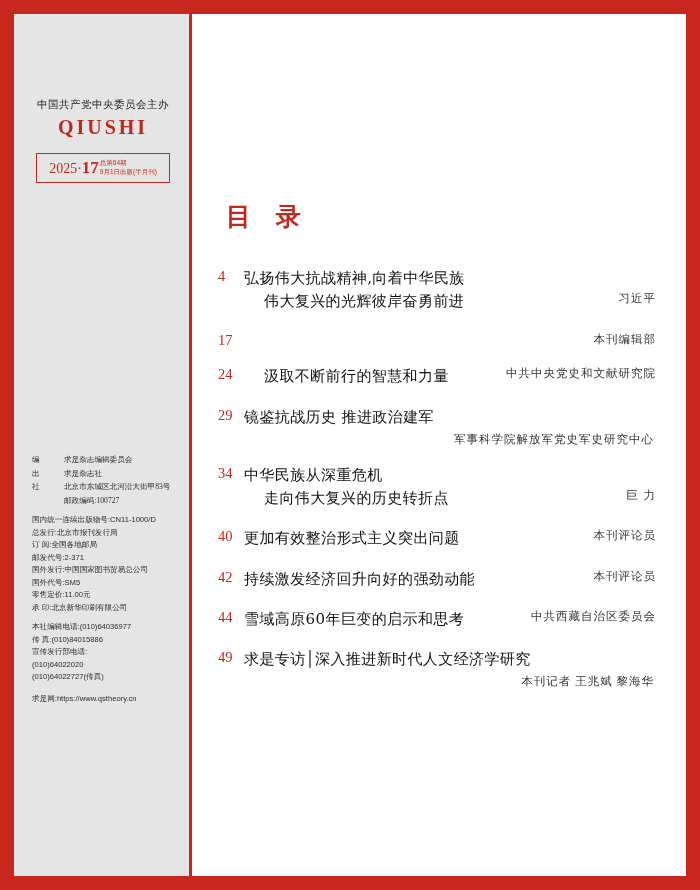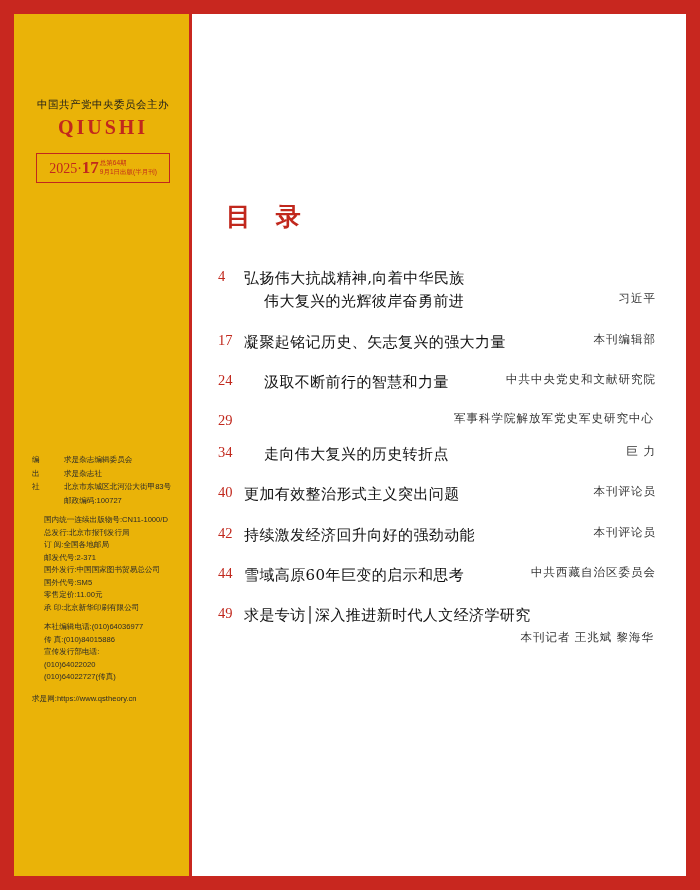--- a/index.html
+++ b/index.html
@@ -28,21 +28,21 @@
     background: #ffffff;
     display: flex;
     box-sizing: border-box;
     overflow: hidden;
   }
   
   .left-panel {
     position: relative;
     width: 178px;
     height: 862px;
-    background: #eab308;
+    background: #e5e5e5;
     box-sizing: border-box;
     flex: 0 0 178px;
   }
   .left-panel::after {
     content: "";
     position: absolute;
     top: 0; right: 0; bottom: 0;
     width: 3px;
     background: #c8271f;
   }
@@ -117,27 +117,27 @@
     display: flex;
     margin-bottom: 1px;
   }
   .imprint .k {
     flex: 0 0 32px;
     letter-spacing: 3px;
     white-space: nowrap;
   }
   .imprint .v {
     flex: 1;
+    font-family: Liberation Serif, serif;
   }
   .imprint .blk {
     margin-top: 7px;
   }
   .imprint .line {
     white-space: nowrap;
-    margin-left: 12px;
   }
   .imprint .url {
     margin-top: 9px;
     white-space: nowrap;
   }
   
   .right-panel {
     position: relative;
     flex: 1;
     height: 862px;
@@ -187,21 +187,21 @@
   .auth {
     float: right;
     font-family: "DejaVu Serif", serif;
     font-size: 11.5px;
     color: #333333;
     letter-spacing: 1px;
     margin-left: 12px;
   }
   .auth-row {
     text-align: right;
-    font-family: Liberation Sans, sans-serif;
+    font-family: Liberation Serif, serif;
     font-size: 11.5px;
     color: #333333;
     letter-spacing: 1px;
     margin-top: 3px;
     padding-right: 2px;
   }
   .clear { clear: both; }
 </style>
 </head>
 <body>
@@ -281,47 +281,48 @@
             </div>
             <div class="clear"></div>
           </div>
         </div>
 
         <div class="entry">
           <div class="pg">17</div>
           <div class="body">
             <div class="ttl">
               <span class="auth">本刊编辑部</span>
-              <span>凝聚起铭记历史、矢志复兴的强大力量</span>
             </div>
             <div class="clear"></div>
           </div>
         </div>
 
         <div class="entry">
           <div class="pg">24</div>
           <div class="body">
             <div class="ttl l2">
               <span class="auth">中共中央党史和文献研究院</span>
               <span>汲取不断前行的智慧和力量</span>
             </div>
             <div class="clear"></div>
           </div>
         </div>
 
         <div class="entry">
           <div class="pg">29</div>
           <div class="body">
+            <div class="ttl">镜鉴抗战历史  推进政治建军</div>
             <div class="auth-row">军事科学院解放军党史军史研究中心</div>
           </div>
         </div>
 
         <div class="entry">
           <div class="pg">34</div>
           <div class="body">
+            <div class="ttl">中华民族从深重危机</div>
             <div class="ttl l2">
               <span class="auth">巨  力</span>
               <span>走向伟大复兴的历史转折点</span>
             </div>
             <div class="clear"></div>
           </div>
         </div>
 
         <div class="entry">
           <div class="pg">40</div>

